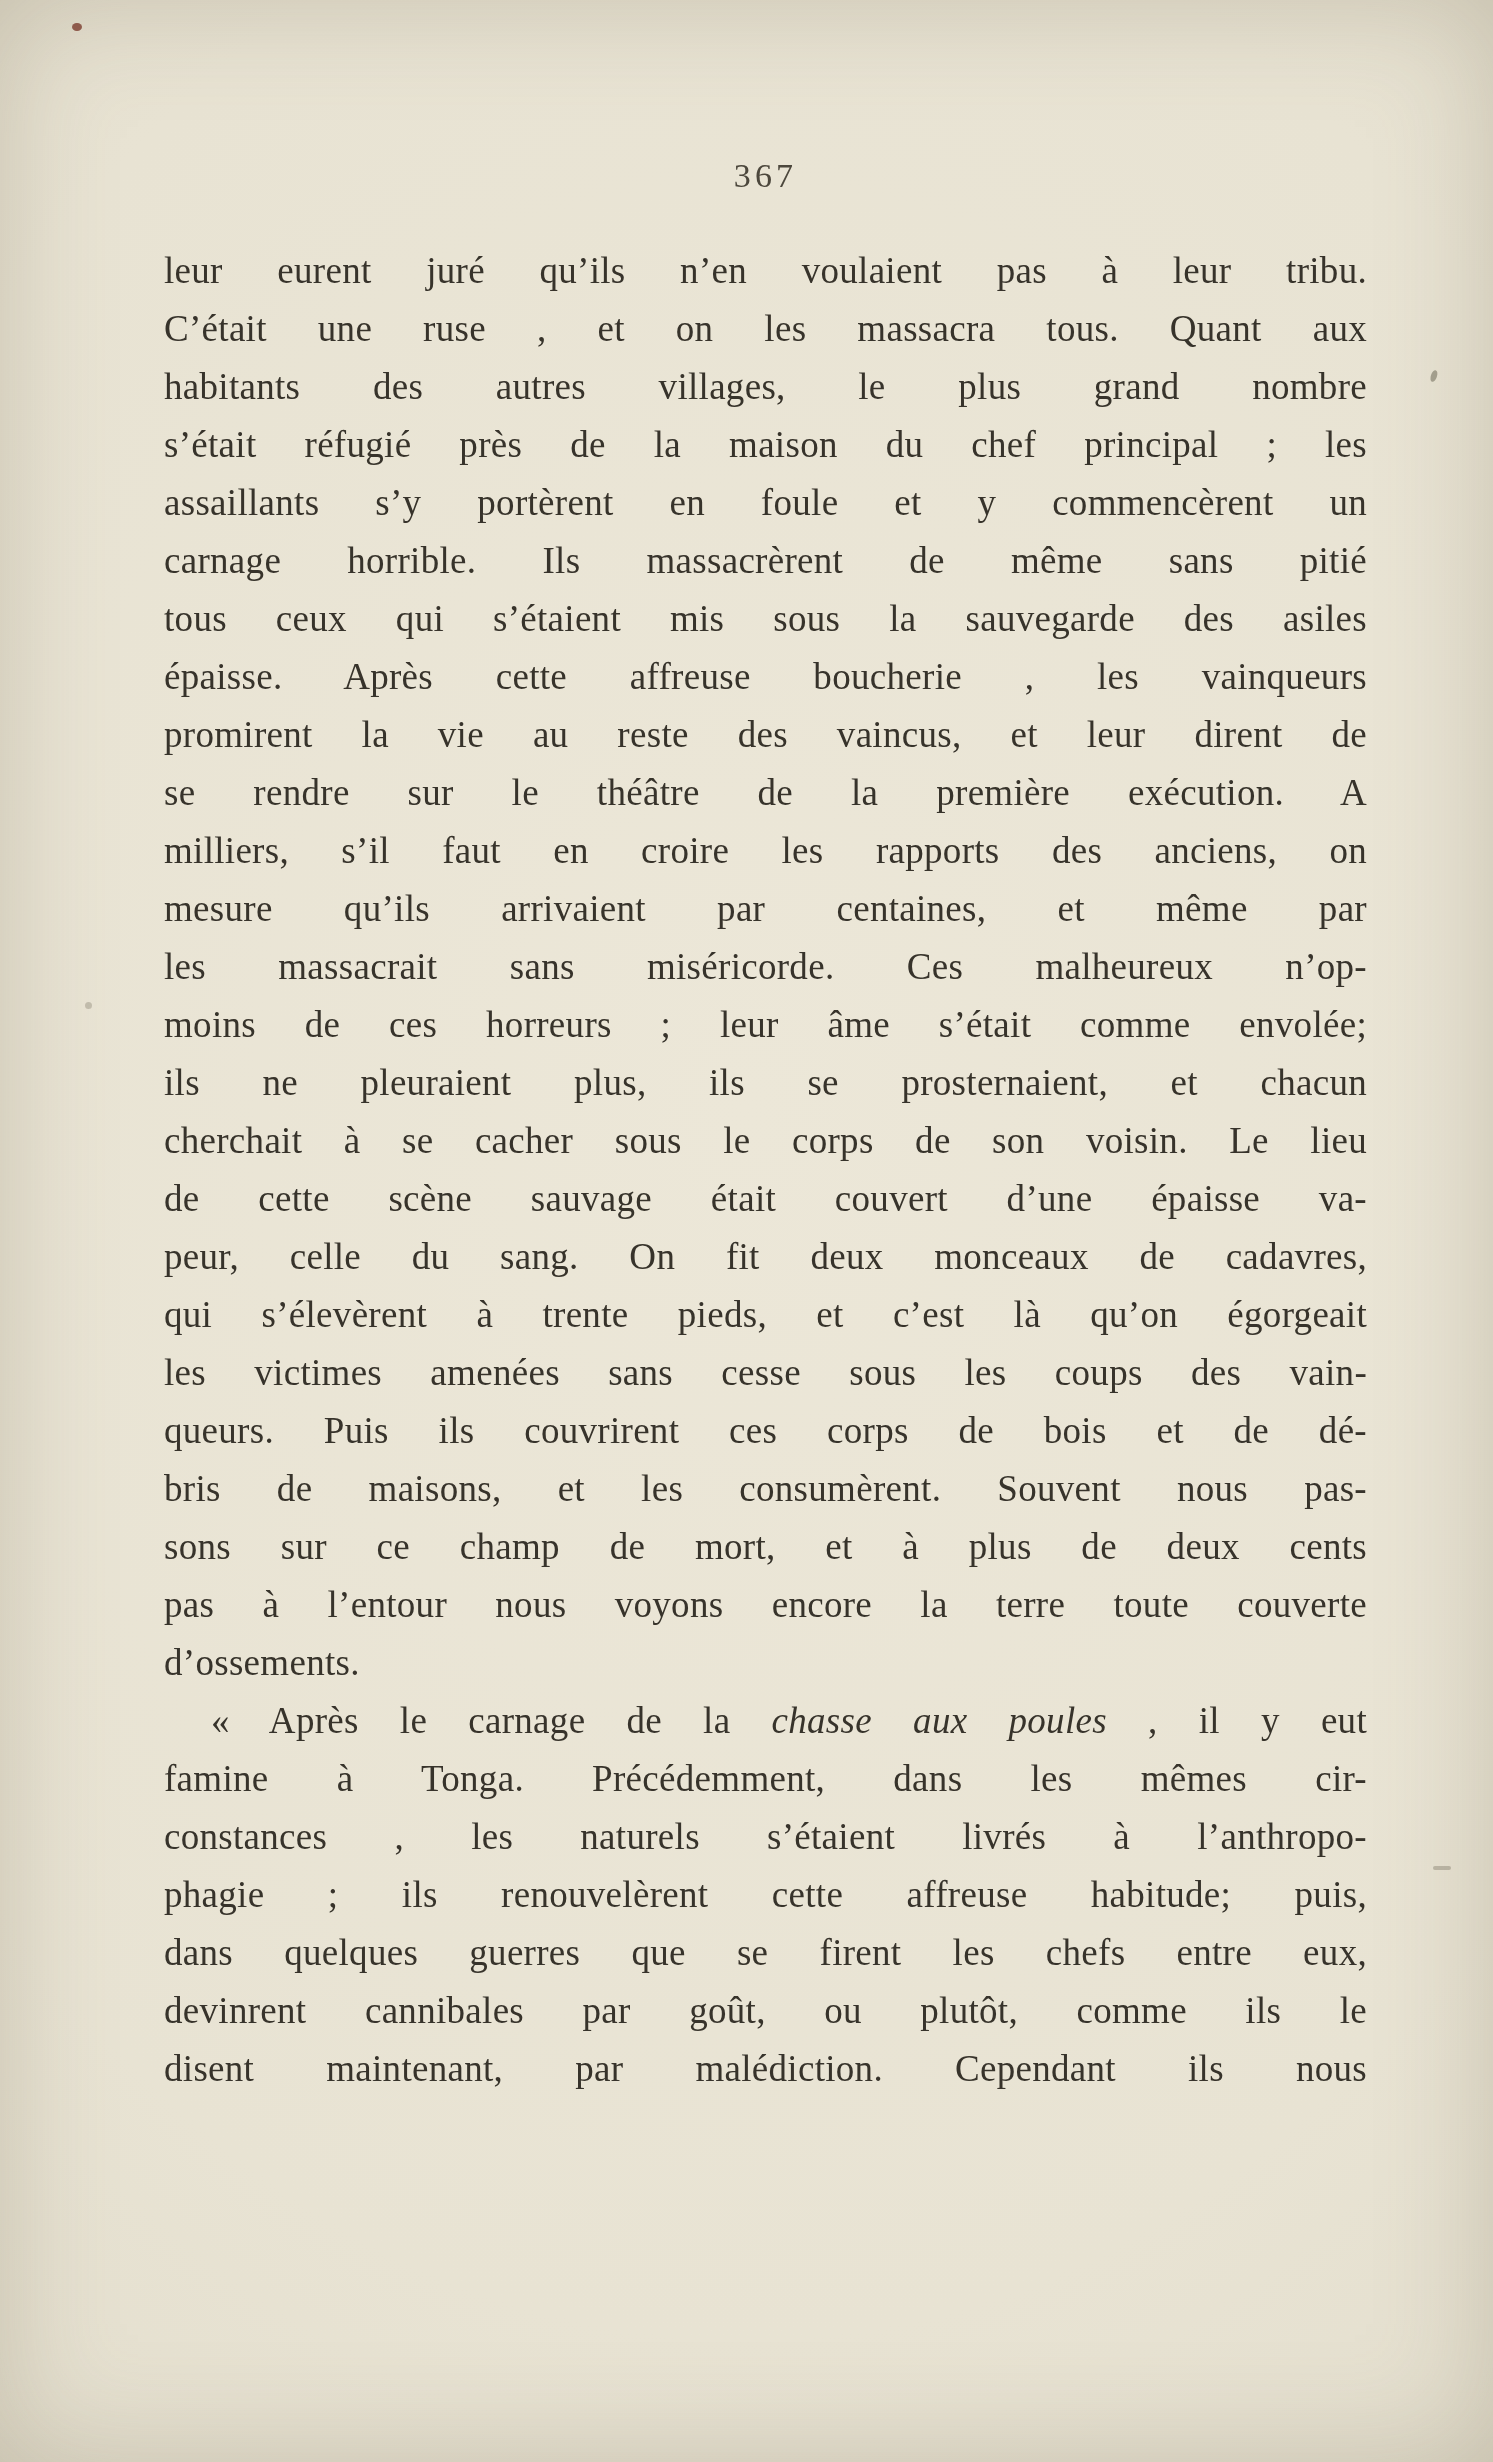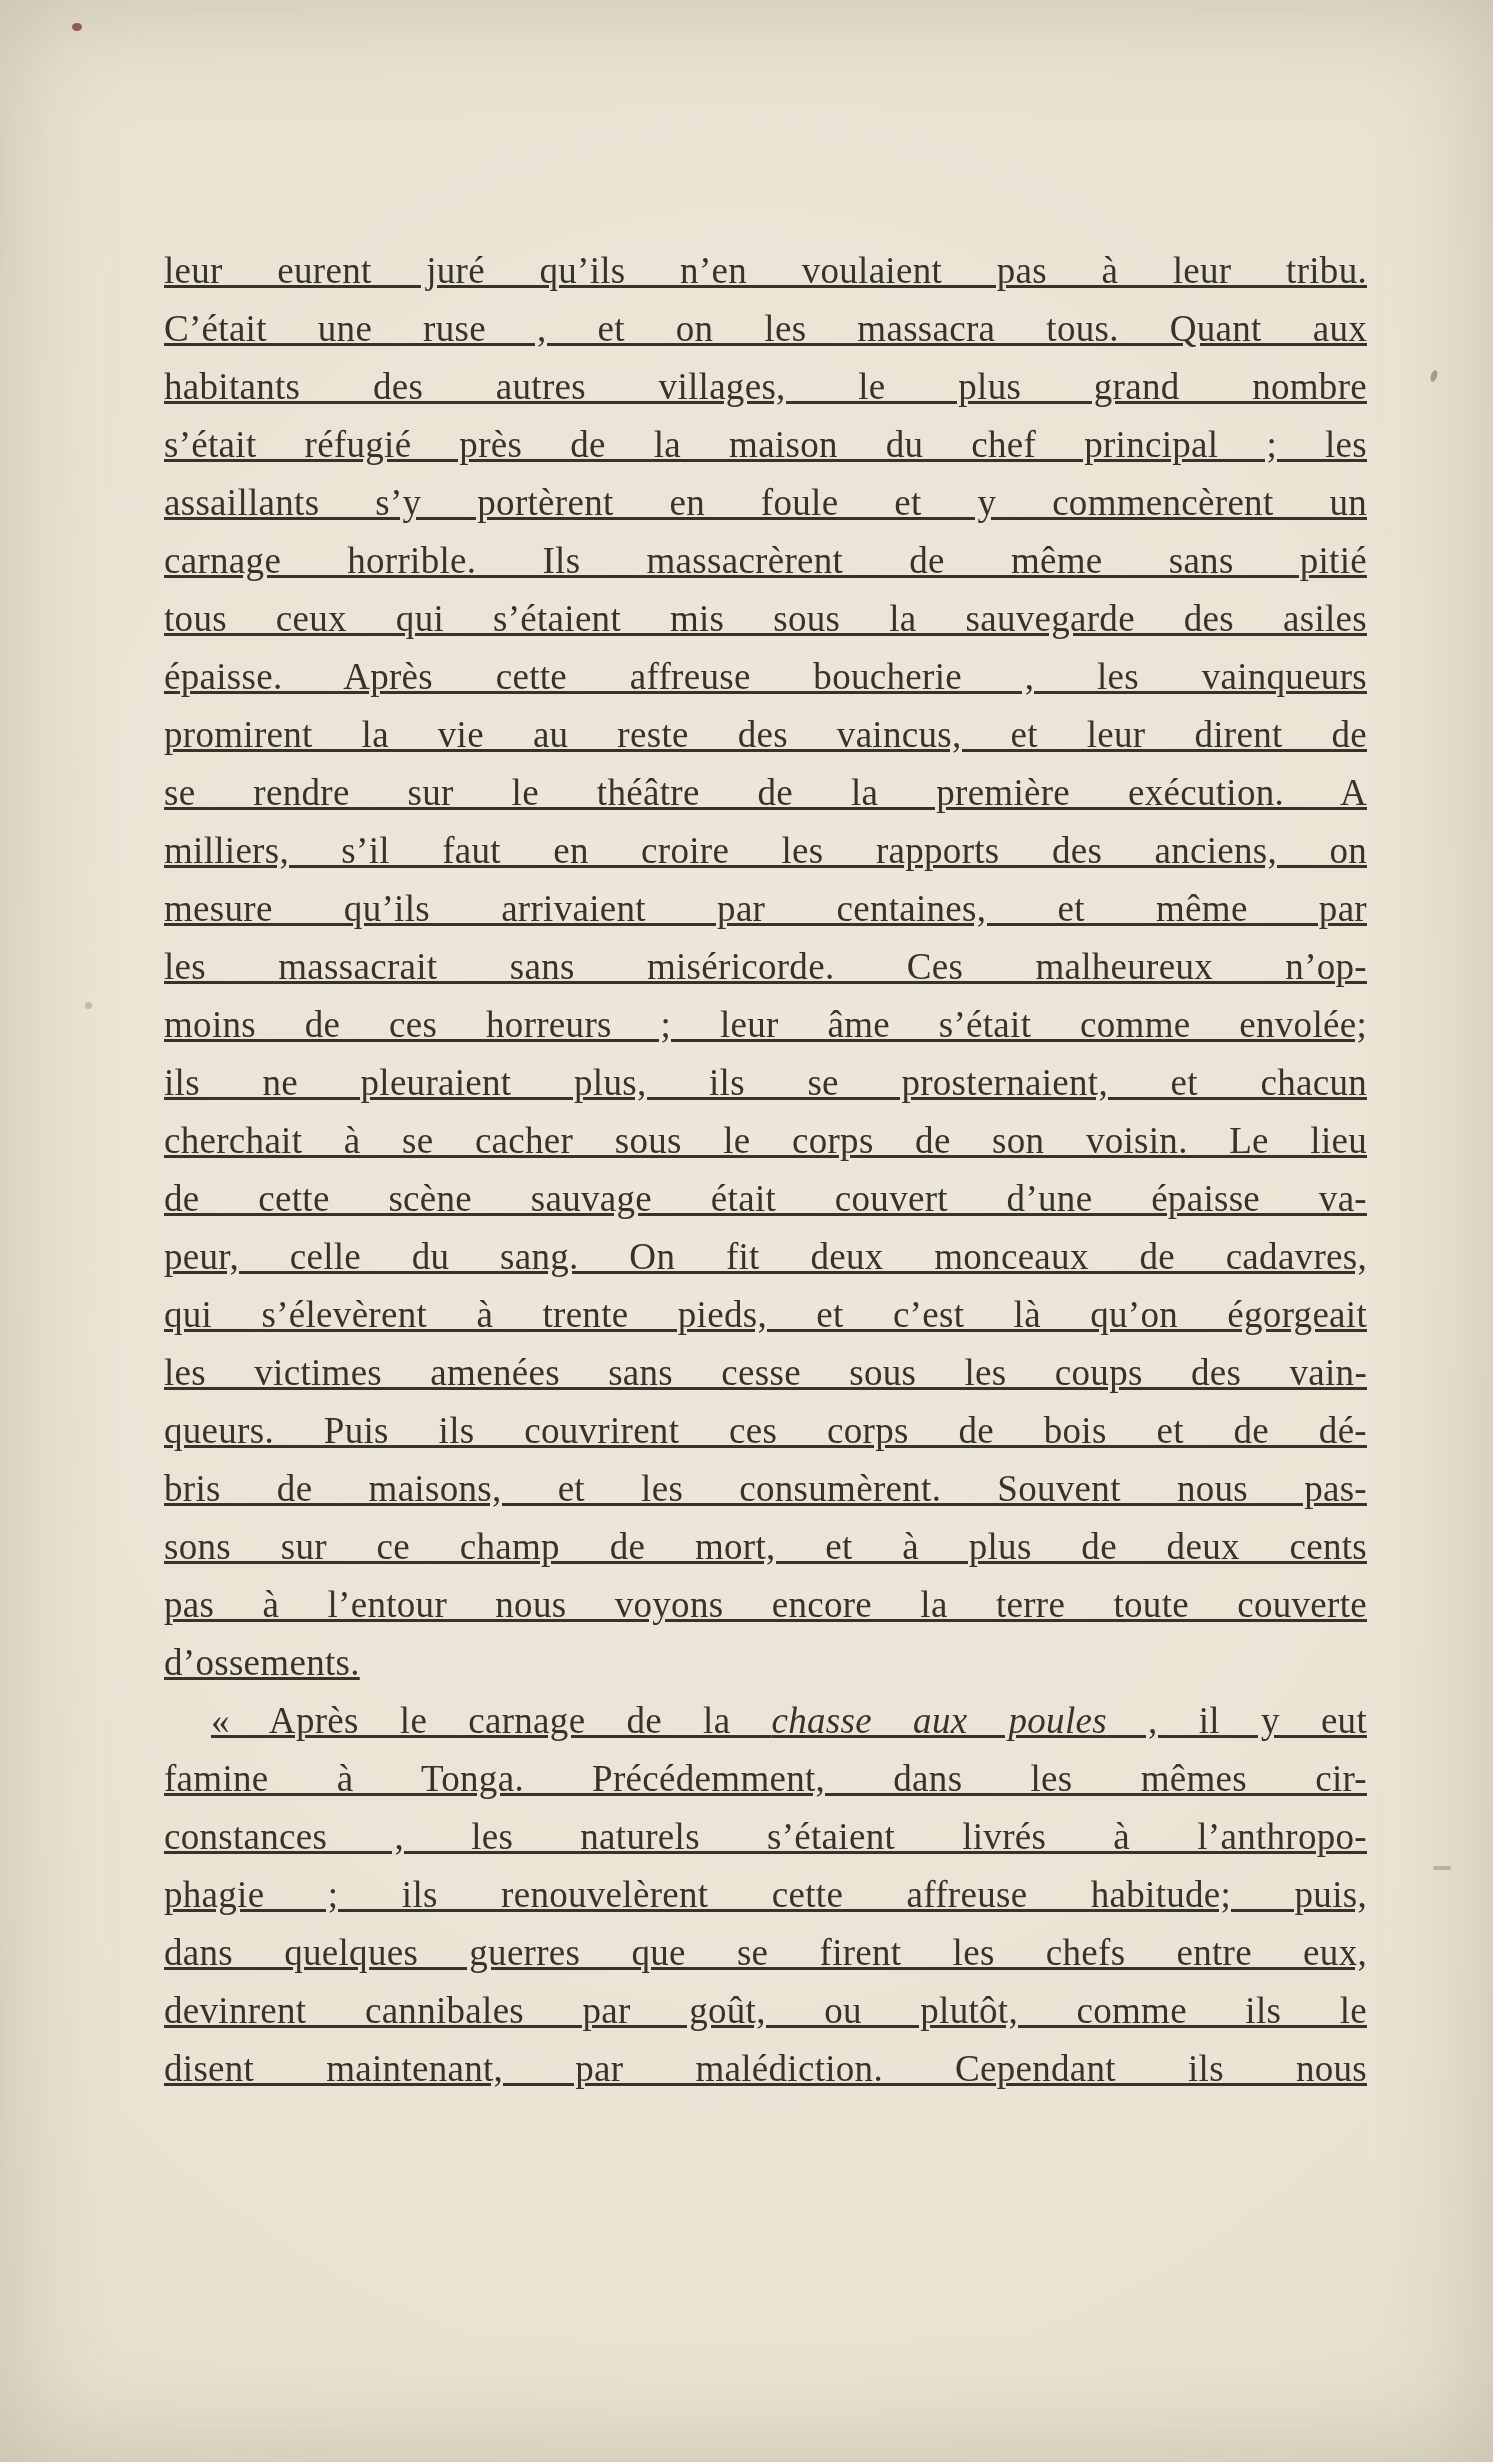--- a/index.html
+++ b/index.html
@@ -35,21 +35,20 @@
     width: 1203px;
     font-size: 37px;
     line-height: 58px;
     letter-spacing: 0.3px;
     color: #37332b;
   }
   .line {
     text-align: justify;
     text-align-last: justify;
     text-justify: inter-word;
-    text-decoration: underline;
   }
   .line.flush-left {
     text-align-last: left;
   }
   .line.indent {
     text-indent: 47px;
   }
   .italic { font-style: italic; }
   .speck {
     position: absolute;
@@ -59,20 +58,21 @@
   .speck-1 { left: 72px;  top: 23px;   width: 9.8px; height: 8.2px; background: #7a3c2e; opacity: 0.8; }
   .speck-2 { left: 1431px; top: 370px; width: 5.7px;  height: 11.5px; background: #55503f; opacity: 0.45; transform: rotate(18deg); }
   .speck-3 { left: 1433px; top: 1866px; width: 18px; height: 4.1px; background: #6a6452; opacity: 0.35; border-radius: 2.5px; }
   .speck-4 { left: 85px; top: 1002px; width: 7.4px; height: 7.4px; background: #6a6452; opacity: 0.3; }
 </style>
 </head>
 <body>
 
 <div class="page">
 
+  <div class="page-number">367</div>
 
   <div class="text-block">
 
     <div class="paragraph">
       <div class="line">leur eurent juré qu’ils n’en voulaient pas à leur tribu.</div>
       <div class="line">C’était une ruse , et on les massacra tous. Quant aux</div>
       <div class="line">habitants des autres villages, le plus grand nombre</div>
       <div class="line">s’était réfugié près de la maison du chef principal ; les</div>
       <div class="line">assaillants s’y portèrent en foule et y commencèrent un</div>
       <div class="line">carnage horrible. Ils massacrèrent de même sans pitié</div>

